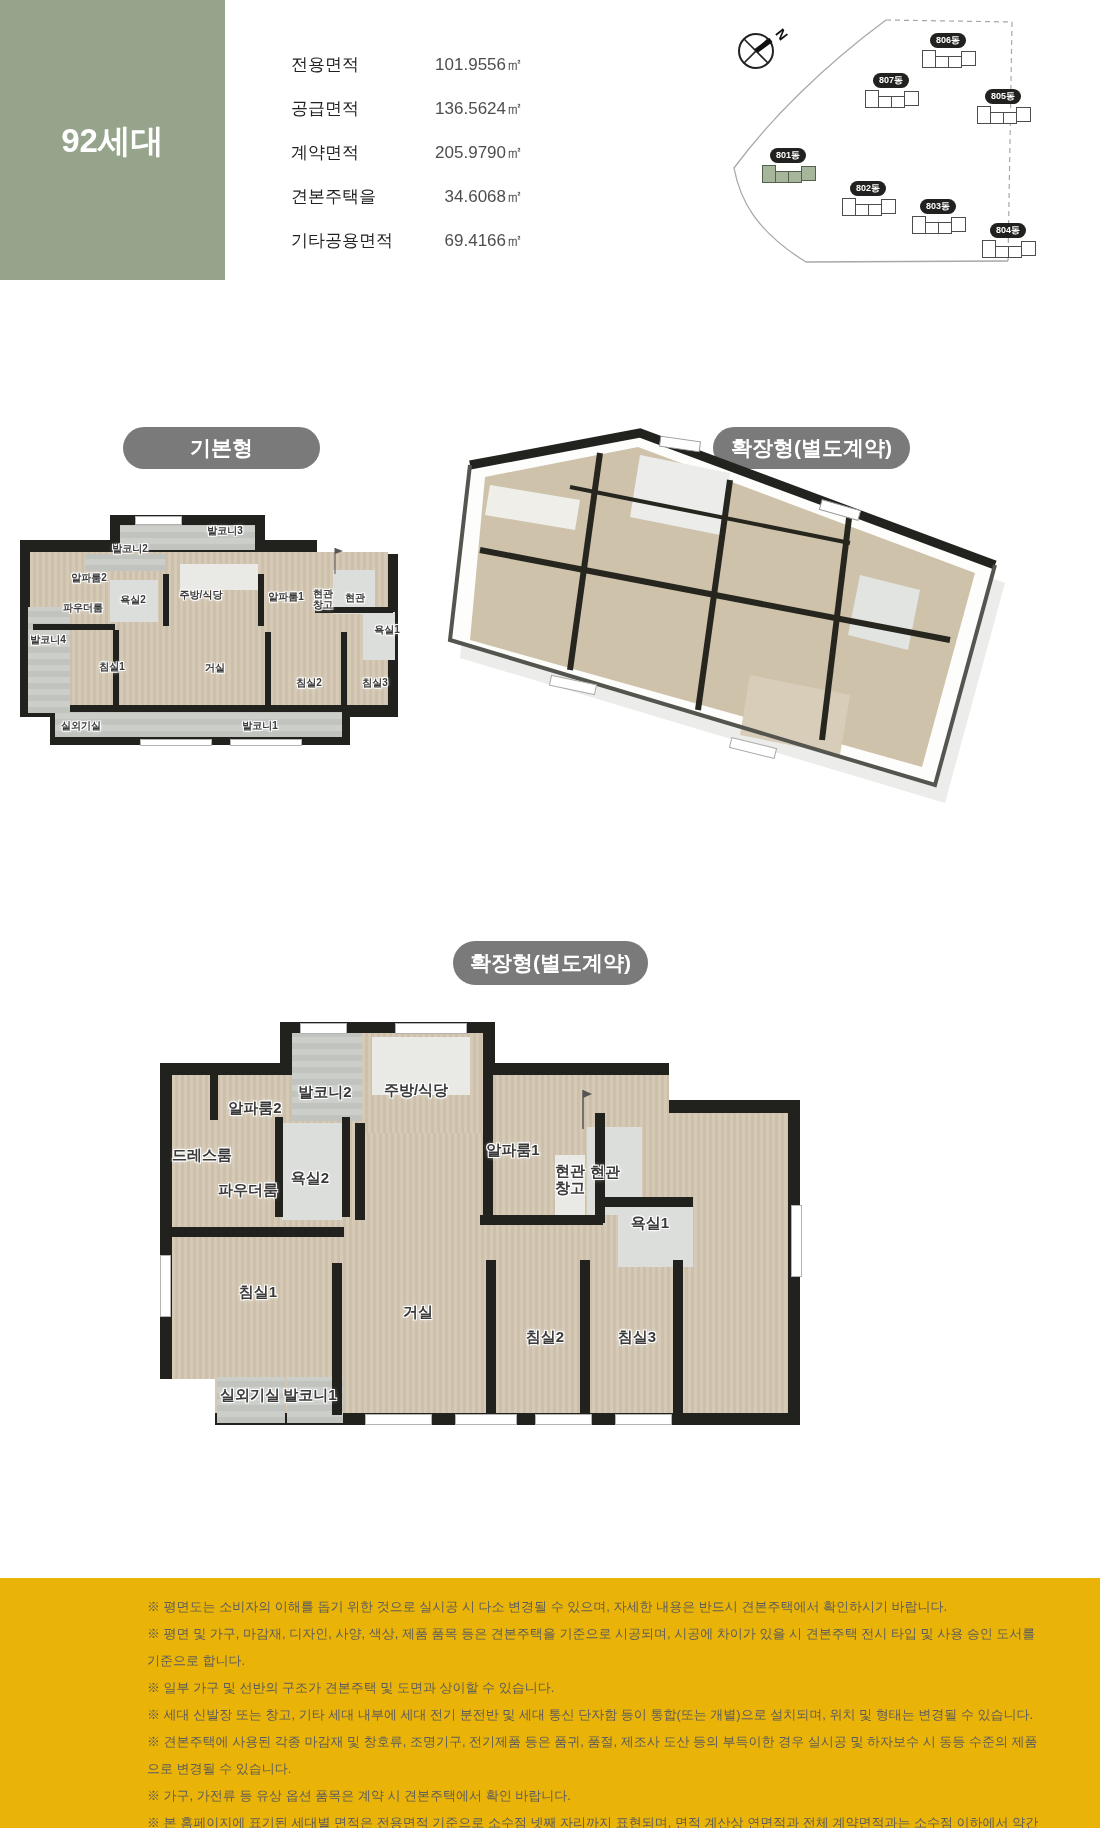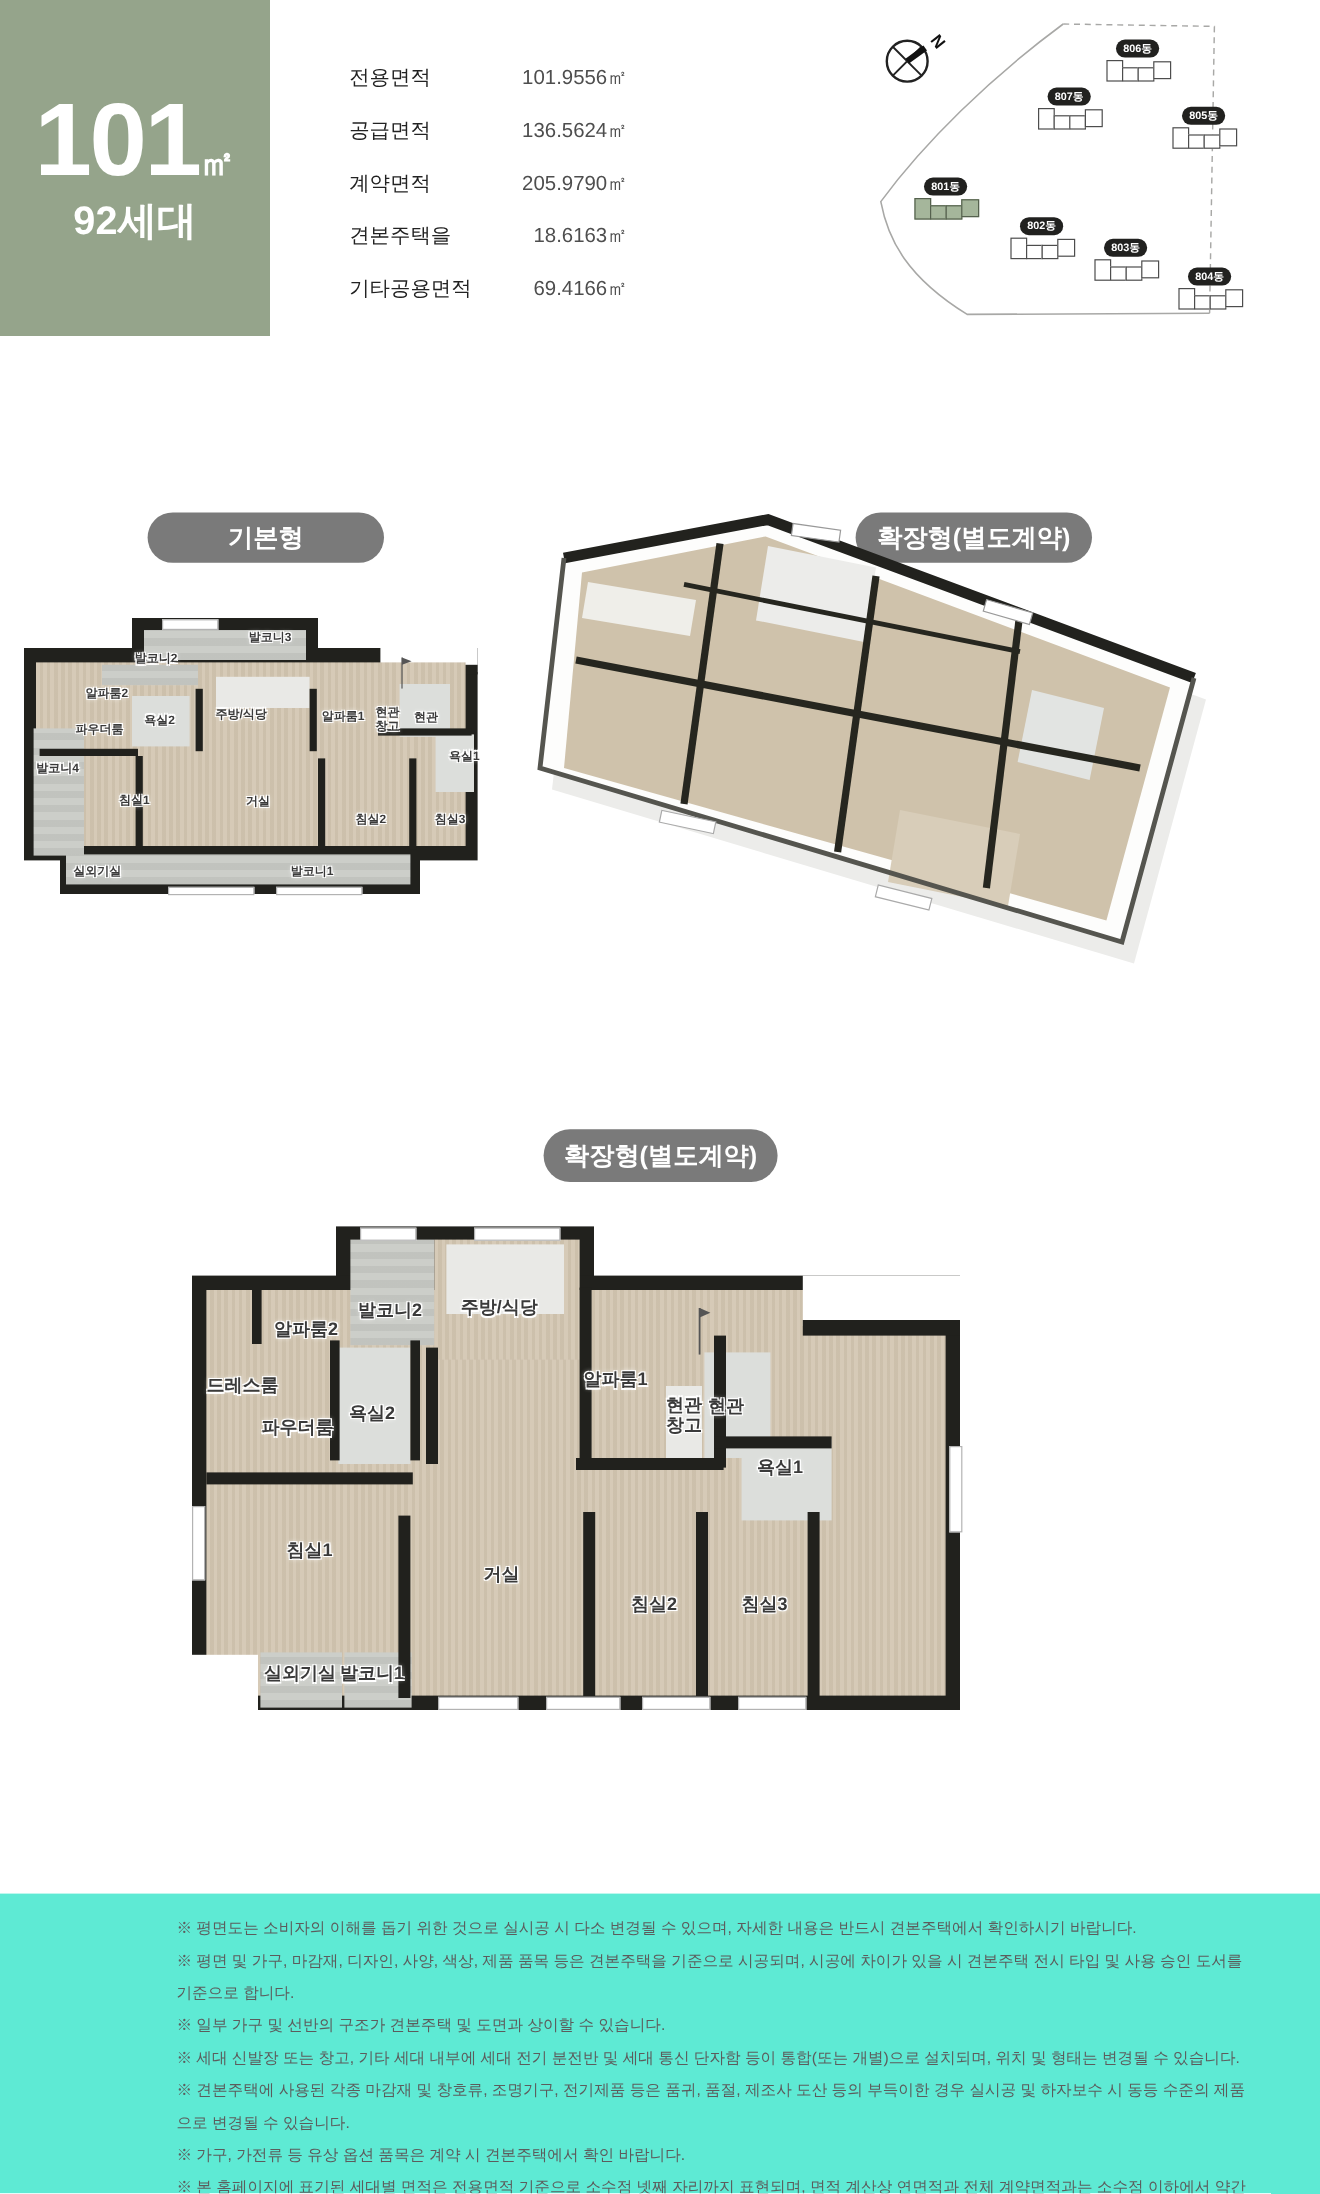--- a/index.html
+++ b/index.html
@@ -45,31 +45,30 @@
   .cut{position:absolute;background:#fff;}
   .wl{position:absolute;background:#21211d;}
   .win{position:absolute;background:#fff;border:1px solid #b3b3b3;}
   .room-label{position:absolute;transform:translate(-50%,-50%);font-weight:bold;color:#3a3a3a;text-align:center;
     white-space:nowrap;text-shadow:-1px -1px 0 #fff,1px -1px 0 #fff,-1px 1px 0 #fff,1px 1px 0 #fff,0 0 4px #fff;}
   .plan-basic .room-label{font-size:10px;}
   .plan-ext .room-label{font-size:15px;}
   .flag{position:absolute;}
 
   
-  .footer{position:absolute;left:0;top:1578px;width:1100px;height:250px;background:#5eead4;}
+  .footer{position:absolute;left:0;top:1578px;width:1100px;height:250px;background:#eab308;}
   .flines{position:absolute;left:147px;top:15px;right:60px;}
   .flines p{margin:0;font-size:13px;line-height:27px;color:#5c5c5c;}
 </style>
 </head>
 <body>
 
 <div id="page">
 
   <div class="green-box">
-    <div class="big-num"><span>101</span><span class="unit">㎡</span></div>
     <div class="households">92세대</div>
   </div>
 
   <div class="area-table">
 
       <div class="arow">
         <span class="alabel">전용면적</span>
         <span class="avalue">101.9556㎡</span>
       </div>
 
@@ -78,21 +77,21 @@
         <span class="avalue">136.5624㎡</span>
       </div>
 
       <div class="arow">
         <span class="alabel">계약면적</span>
         <span class="avalue">205.9790㎡</span>
       </div>
 
       <div class="arow">
         <span class="alabel">견본주택을</span>
-        <span class="avalue">18.6163㎡</span>
+        <span class="avalue">34.6068㎡</span>
       </div>
 
       <div class="arow">
         <span class="alabel">기타공용면적</span>
         <span class="avalue">69.4166㎡</span>
       </div>
     </div>
 
   <div class="site">
     <svg width="480" height="265" viewBox="0 0 480 265">

